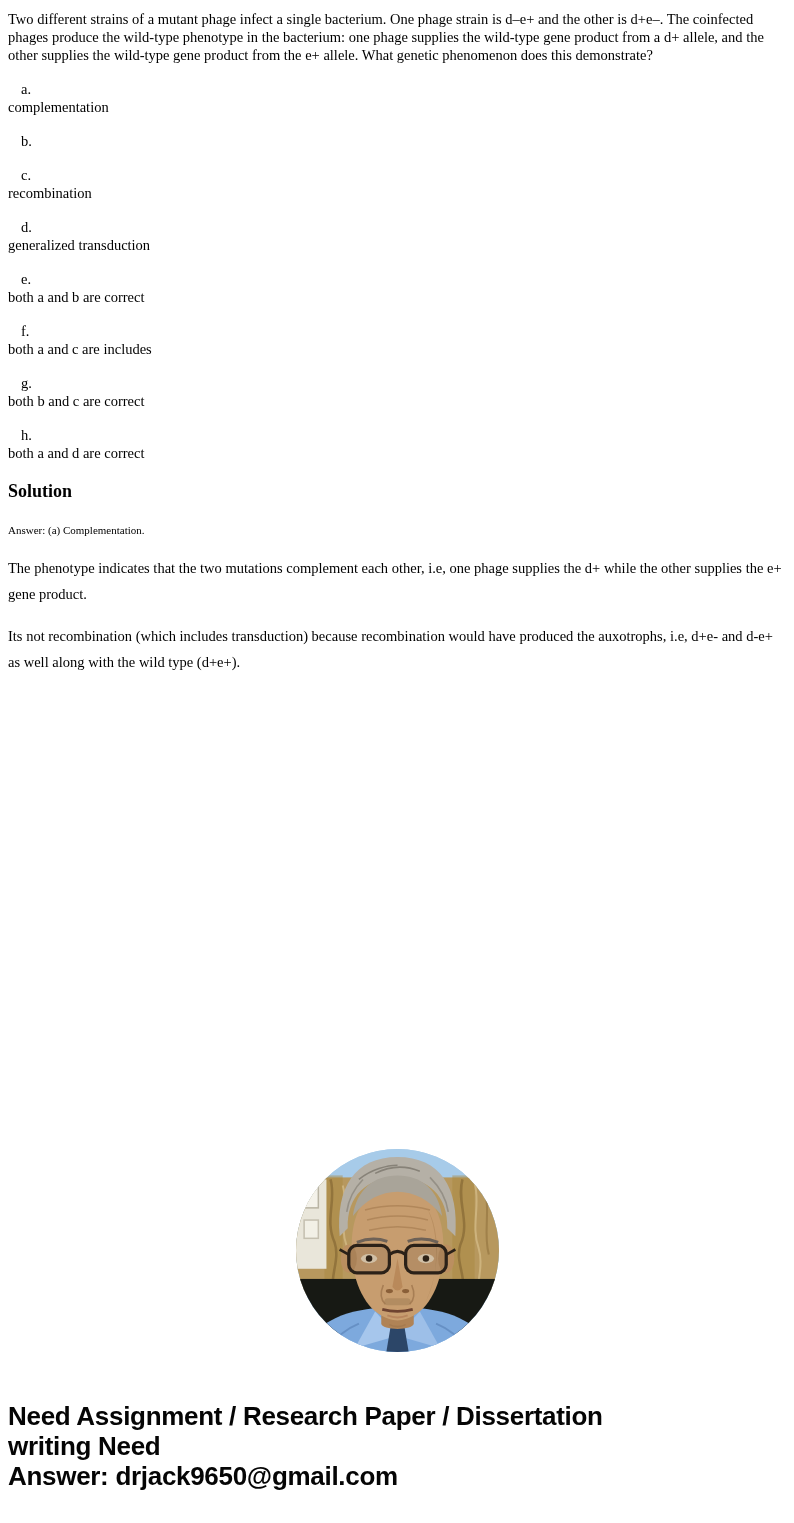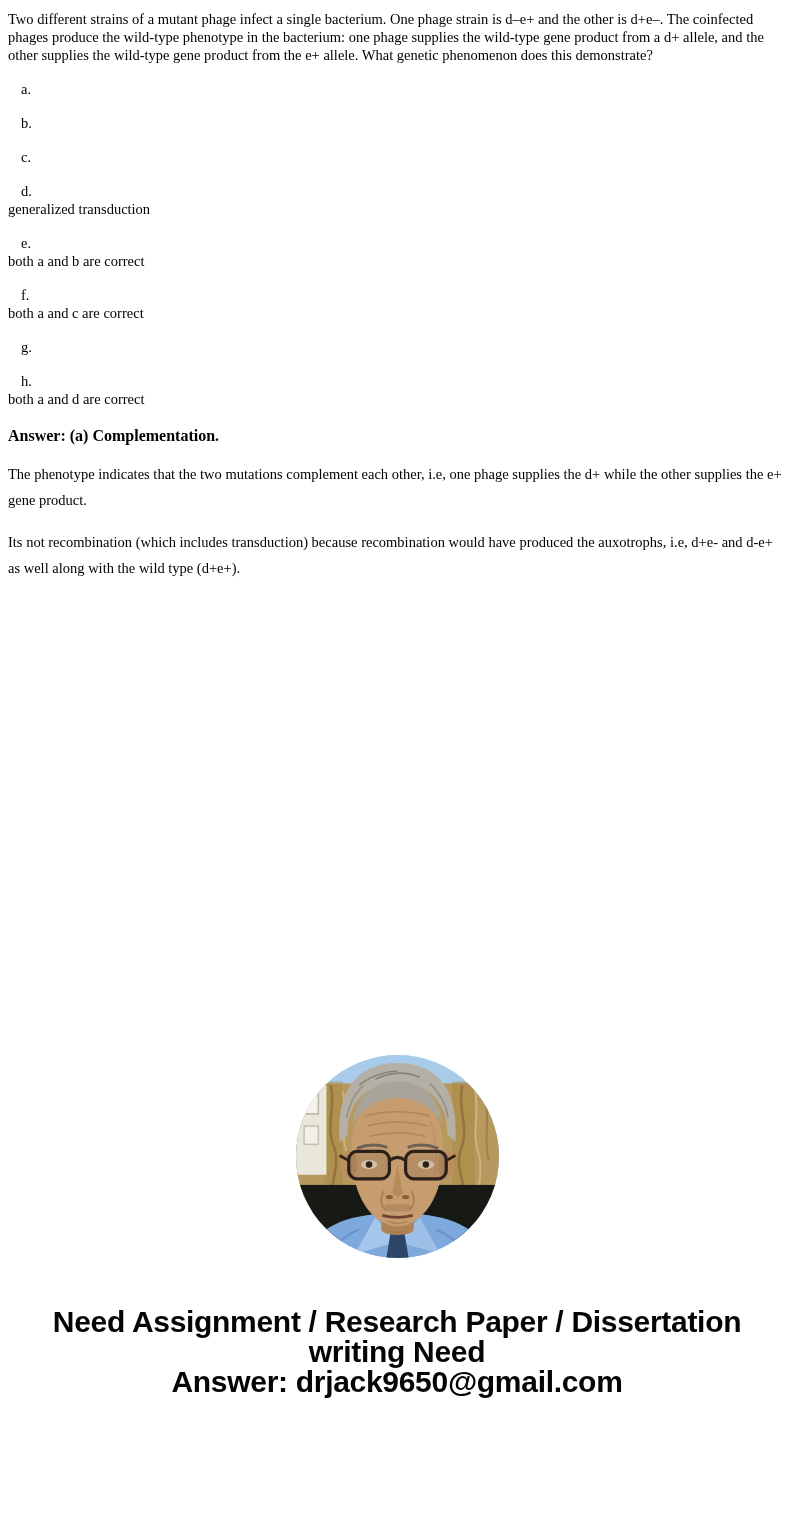--- a/index.html
+++ b/index.html
@@ -31,80 +31,83 @@
   }
   .opt-letter { padding-left: 13px; }
   .opt-label  { padding-left: 0; }
   
   .solution-heading {
     font-size: 18px;
     line-height: 21px;
     font-weight: bold;
     margin: 19px 0;
   }
-  .answer { margin: 19px 0 16px 0; font-size: 16px; line-height: 18px; font-weight: bold; }
+  .answer { margin: 19px 0 16px 0; font-size: 11px; line-height: 18px; }
   .para   { margin: 16px 0; font-size: 14.5px; line-height: 26px; }
   
   .avatar-wrap {
     width: 203px;
     height: 203px;
     margin: 474px auto 0 auto;
     border-radius: 50%;
     overflow: hidden;
     background: #a7cbe9;
   }
   .avatar-wrap svg { display: block; width: 100%; height: 100%; }
   
   .footer {
     margin-top: 49px;
-    text-align: center;
     font-family: "Liberation Sans", sans-serif;
     font-weight: bold;
-    font-size: 30px;
+    font-size: 26px;
     line-height: 30px;
     letter-spacing: -0.3px;
     color: #050505;
   }
 </style>
 </head>
 <body>
 
 <div class="page">
 
   <p class="question">Two different strains of a mutant phage infect a single bacterium. One phage strain is d–e+ and the other is d+e–. The coinfected phages produce the wild-type phenotype in the bacterium: one phage supplies the wild-type gene product from a d+ allele, and the other supplies the wild-type gene product from the e+ allele. What genetic phenomenon does this demonstrate?</p>
 
   <div class="option">
     <div class="opt-letter">a.</div>
+    <div class="opt-label">complementation</div>
   </div>
   <div class="option">
     <div class="opt-letter">b.</div>
   </div>
   <div class="option">
     <div class="opt-letter">c.</div>
+    <div class="opt-label">recombination</div>
   </div>
   <div class="option">
     <div class="opt-letter">d.</div>
     <div class="opt-label">generalized transduction</div>
   </div>
   <div class="option">
     <div class="opt-letter">e.</div>
     <div class="opt-label">both a and b are correct</div>
   </div>
   <div class="option">
     <div class="opt-letter">f.</div>
-    <div class="opt-label">both a and c are correct</div>
+    <div class="opt-label">both a and c are includes</div>
   </div>
   <div class="option">
     <div class="opt-letter">g.</div>
+    <div class="opt-label">both b and c are correct</div>
   </div>
   <div class="option">
     <div class="opt-letter">h.</div>
     <div class="opt-label">both a and d are correct</div>
   </div>
 
+  <h3 class="solution-heading">Solution</h3>
   <p class="answer">Answer: (a) Complementation.</p>
   <p class="para">The phenotype indicates that the two mutations complement each other, i.e, one phage supplies the d+ while the other supplies the e+ gene product.</p>
   <p class="para">Its not recombination (which includes transduction) because recombination would have produced the auxotrophs, i.e, d+e- and d-e+ as well along with the wild type (d+e+).</p>
 
   <div class="avatar-wrap">
     <svg viewBox="0 0 200 200" xmlns="http://www.w3.org/2000/svg">
 
       <rect x="0" y="0" width="200" height="200" fill="#a7cbe9"></rect>
 
       <g>

